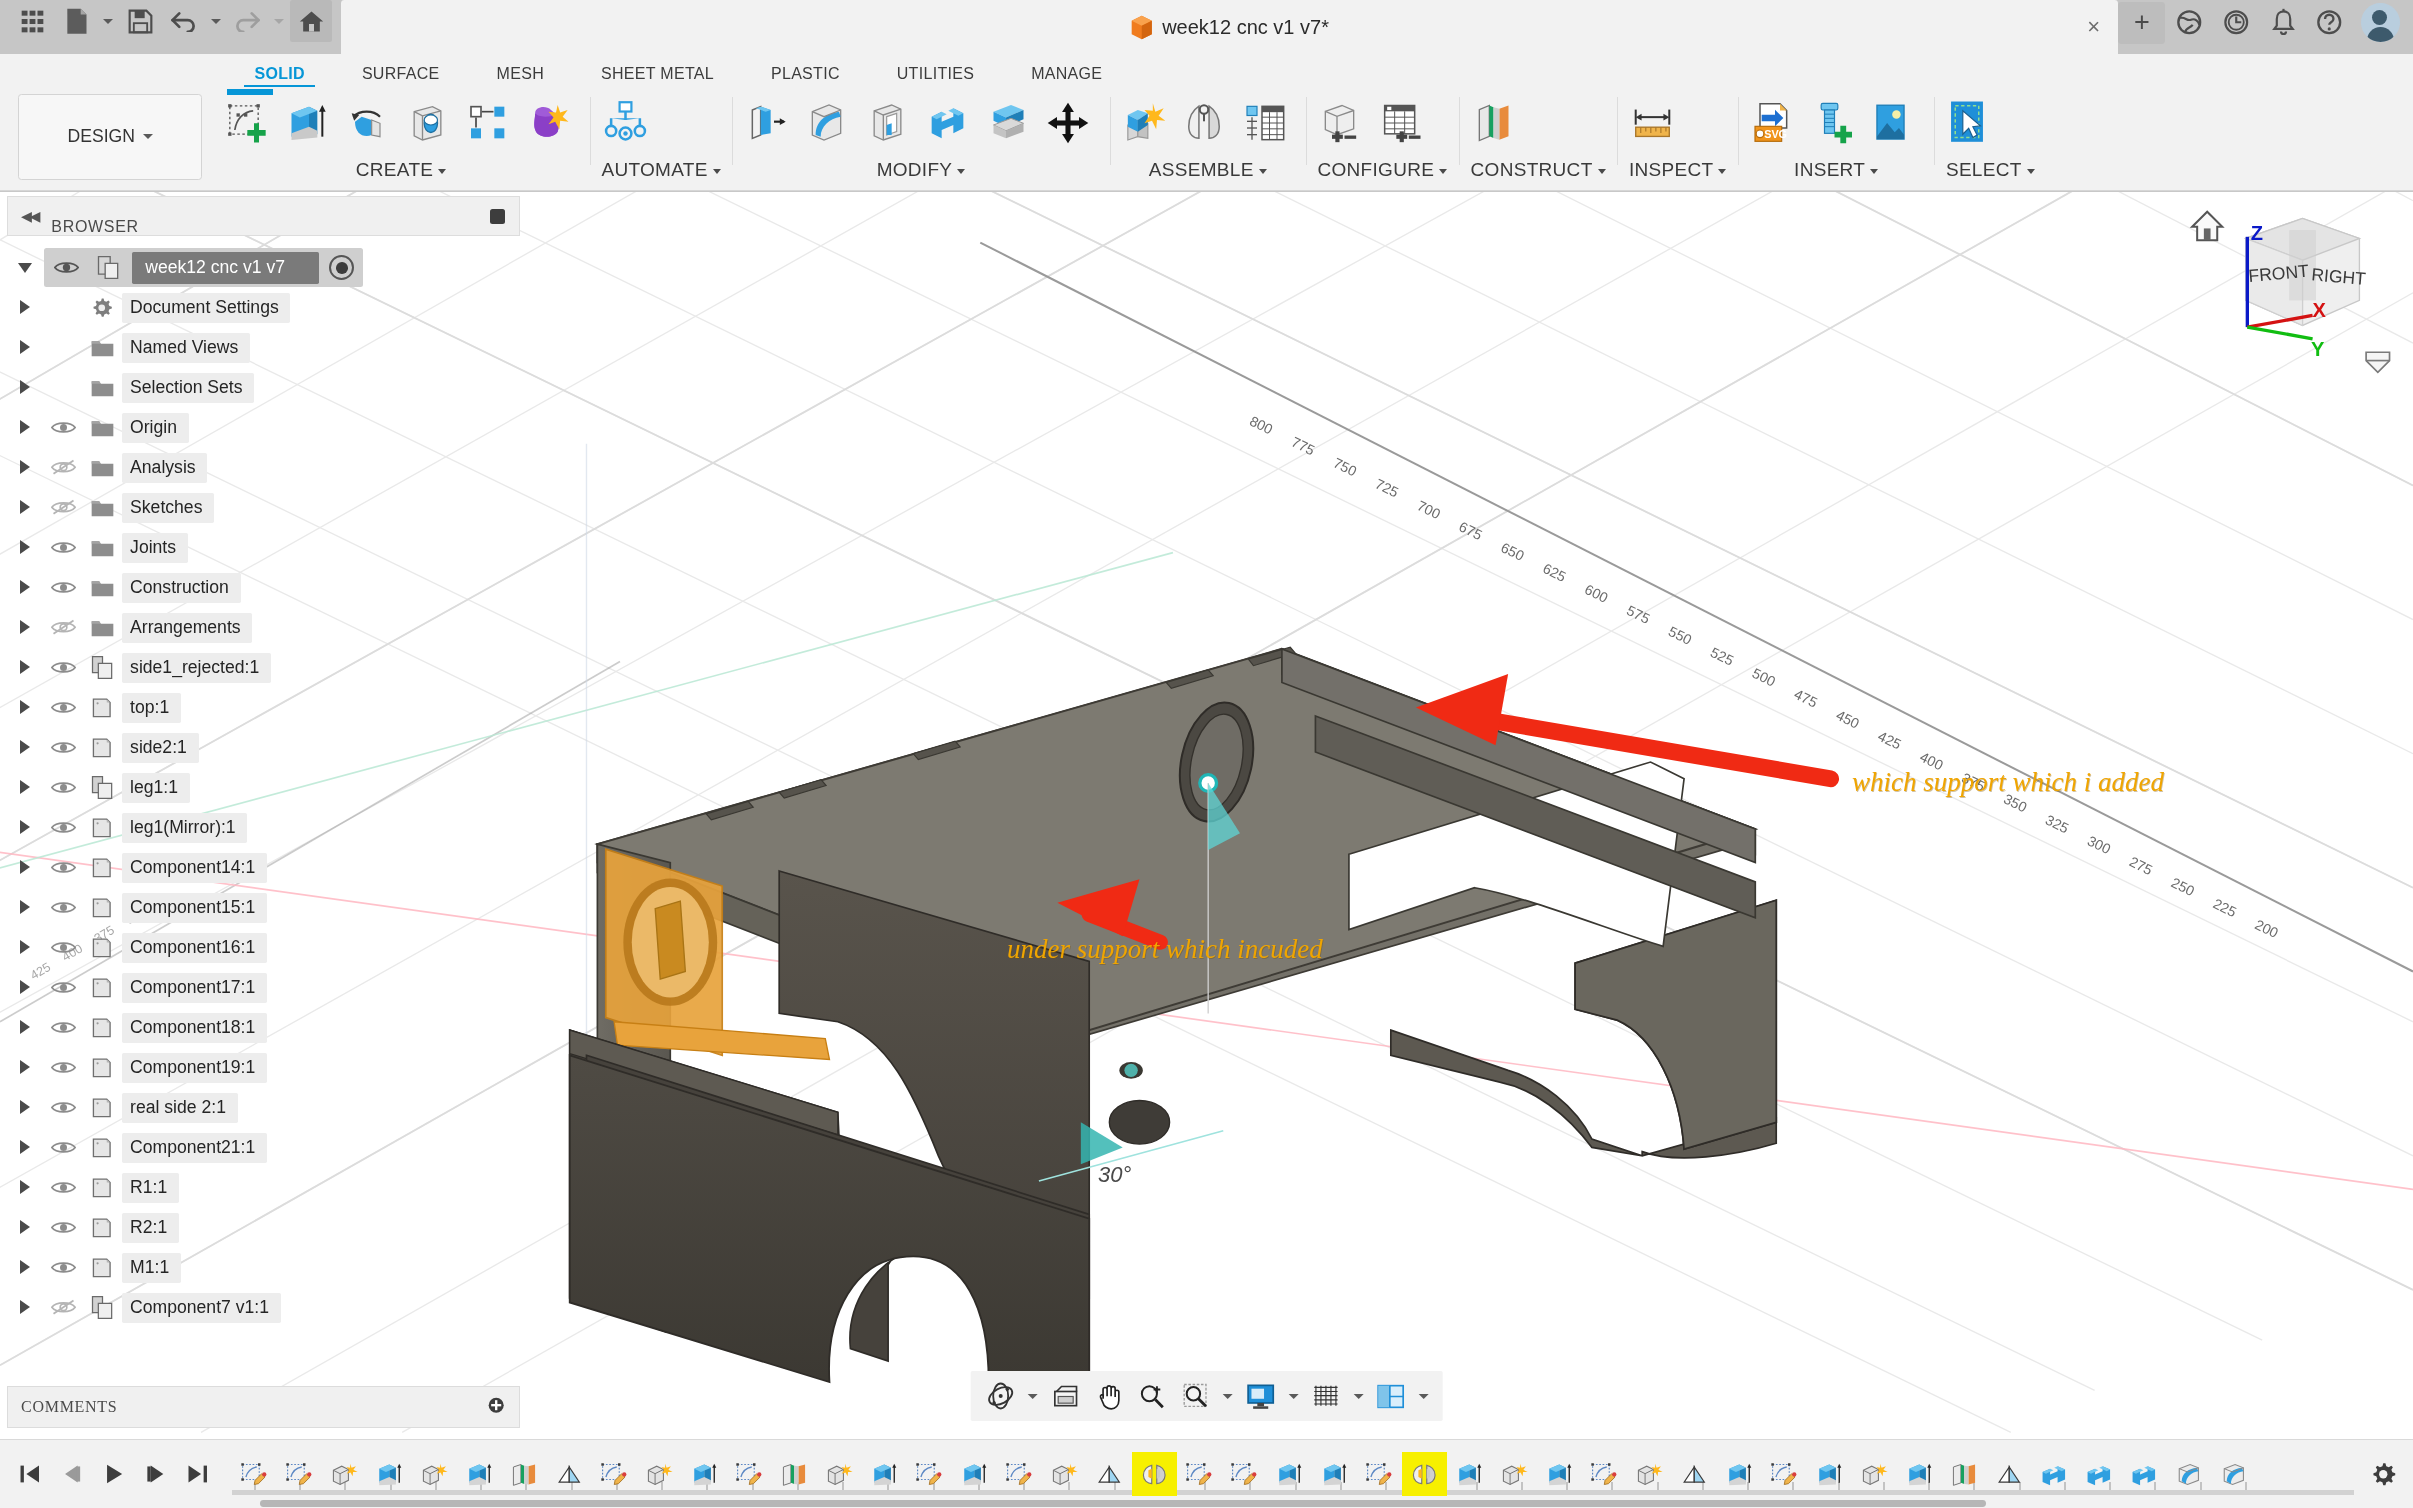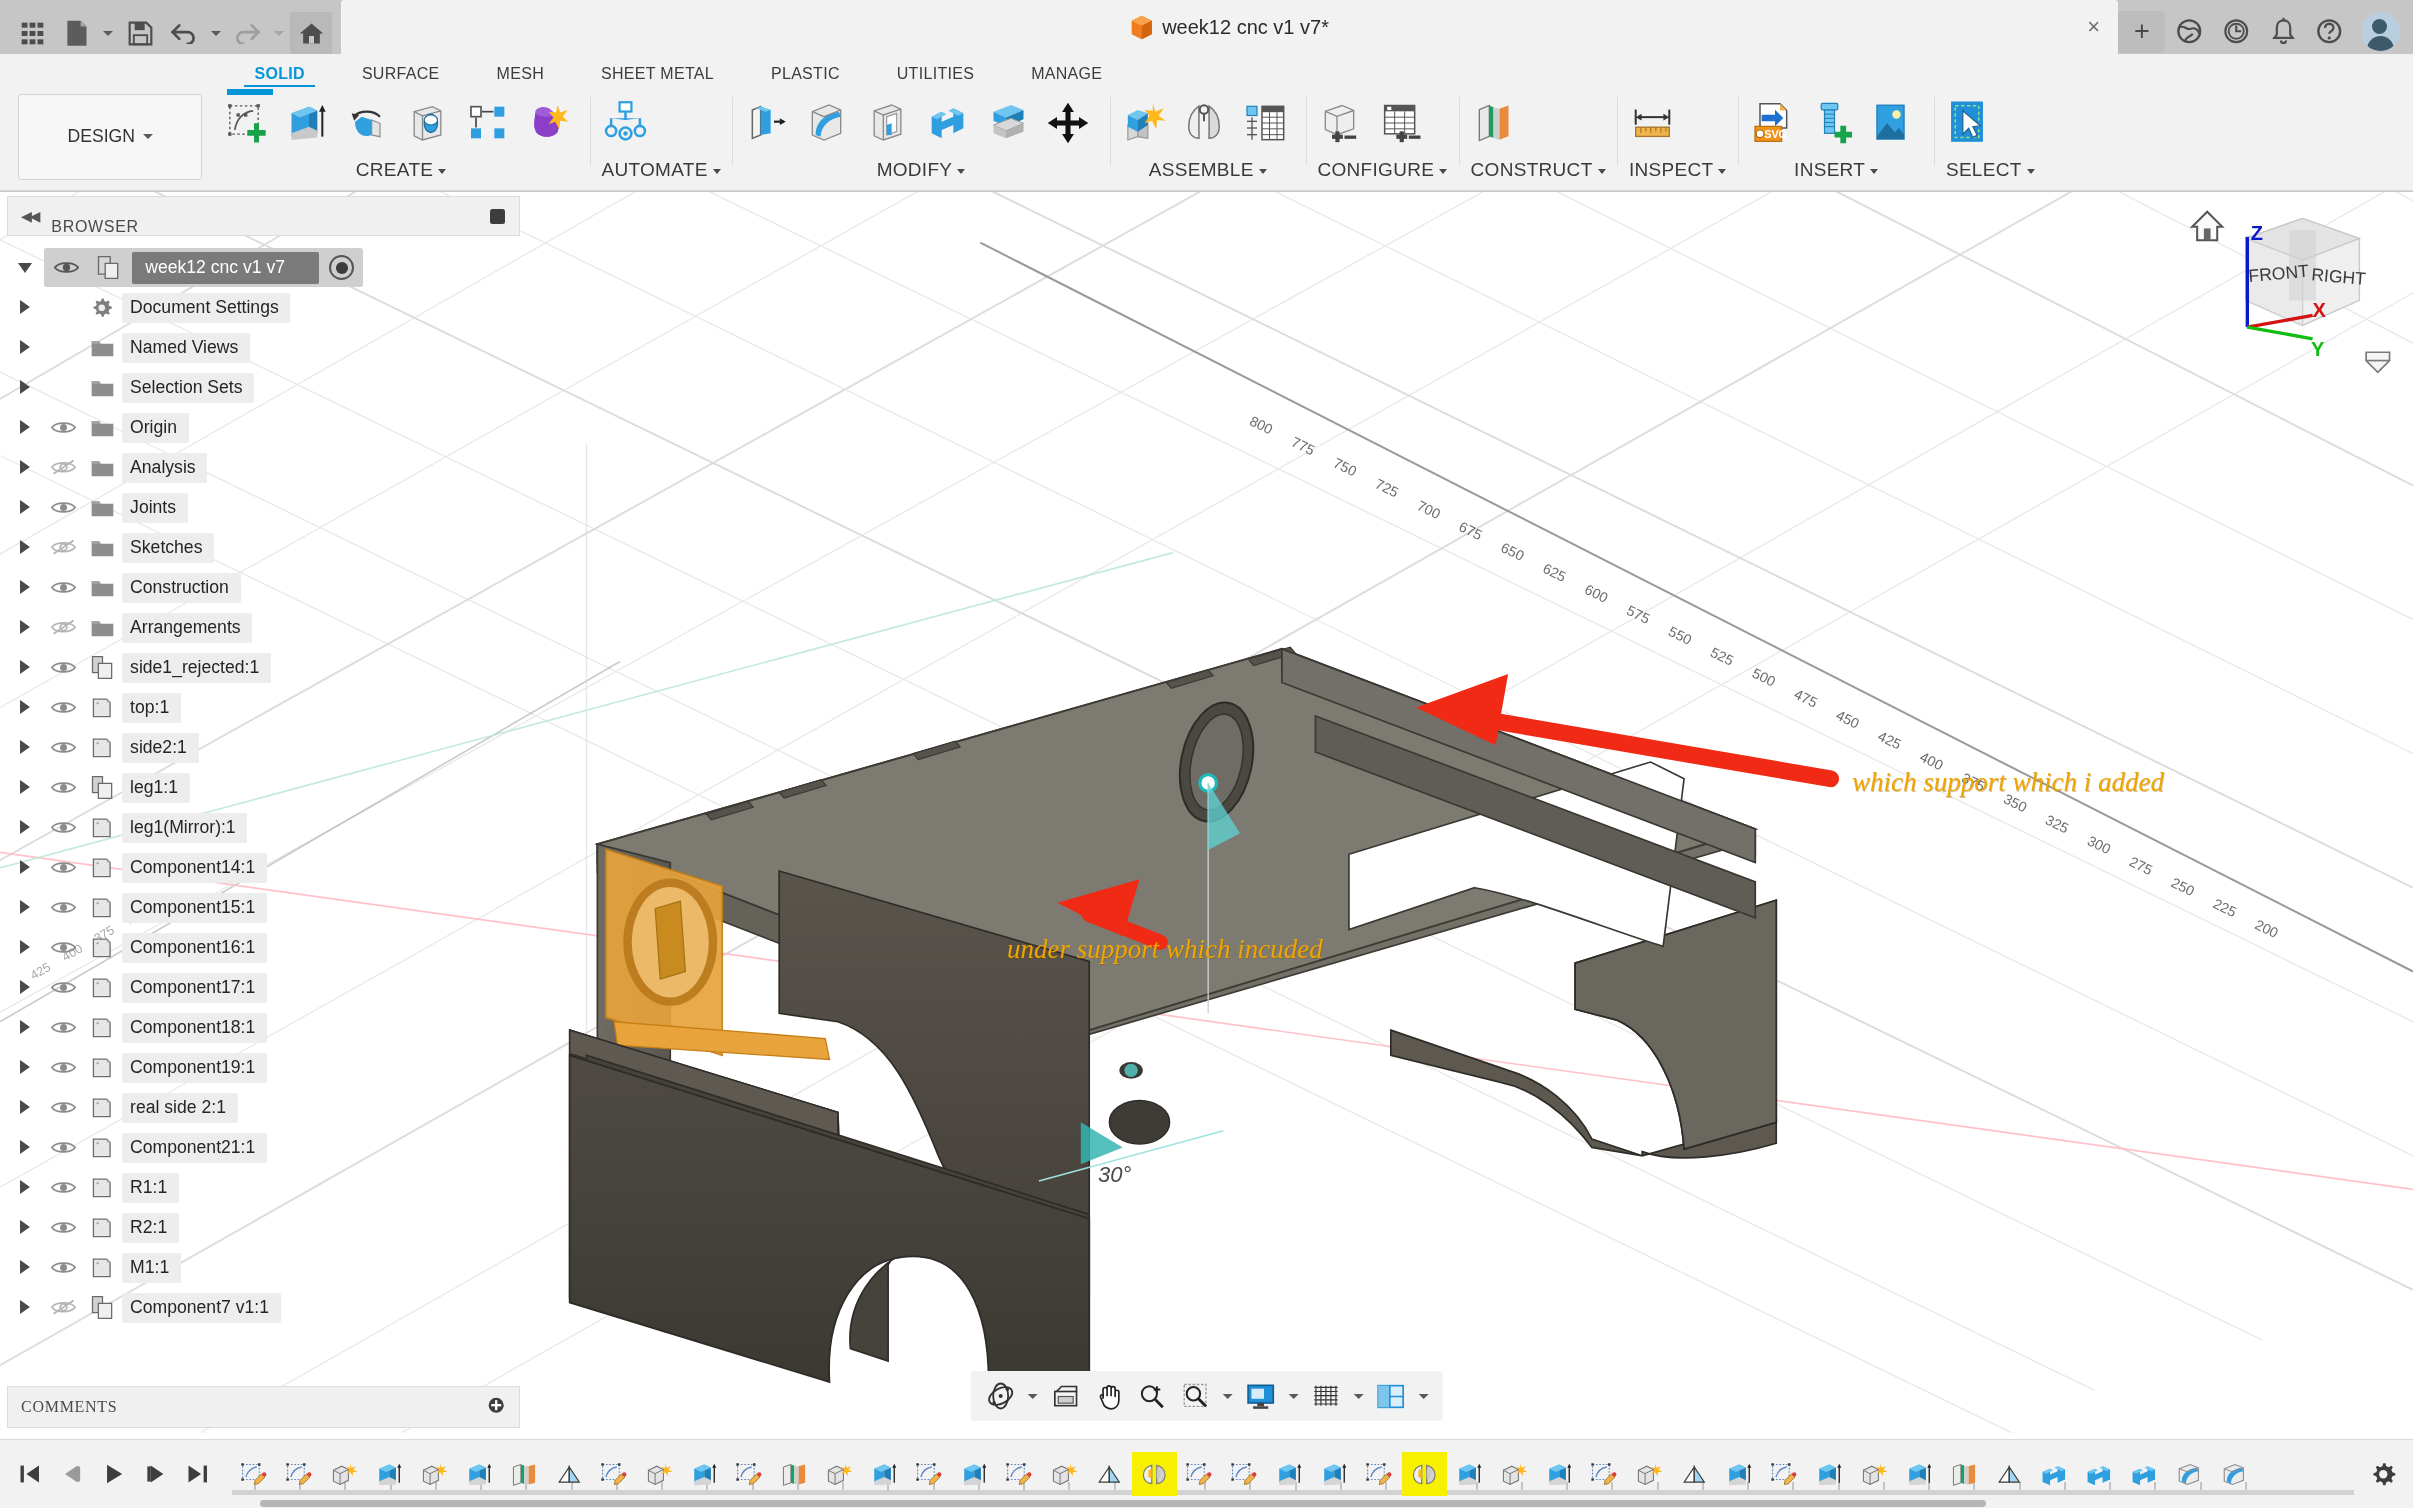--- a/index.html
+++ b/index.html
@@ -6,21 +6,21 @@
   html, body { width: 2413px; height: 1508px; overflow: hidden; }
   body {
     font-family: "Liberation Sans", sans-serif;
     background: #c8c8c8;
     -webkit-font-smoothing: antialiased;
   }
 
   
   .titlebar {
     position: absolute; top: 0; left: 0; width: 2413px; height: 54px;
-    background: #c6c6c6; display: flex; align-items: flex-end;
+    background: #c6c6c6; display: flex; align-items: flex-start;
   }
   .tb-left { display: flex; align-items: center; padding-left: 11.7px; gap: 1.7px; }
   .tb-btn {
     width: 42px; height: 42px; display: flex; align-items: center; justify-content: center;
     border-radius: 2.5px; cursor: pointer;
   }
   .tb-btn.active { background: #b9b9b9; }
   .tb-caret { width: 18.4px; height: 42px; display: flex; align-items: center; justify-content: center; cursor: pointer; }
   .caret-dn { width: 0; height: 0; border-left: 5px solid transparent; border-right: 5px solid transparent; border-top: 5.9px solid #5a5a5a; }
   .caret-dn.dim { border-top-color: #a6a6a6; }
@@ -1005,51 +1005,51 @@
             <path d="M2,5 L11,5 L13,8 L2,8 Z" fill="#a4a4a4"></path>
           </svg>
         </span>
         <span class="tlabel">Analysis</span>
       </div>
       <div class="trow">
         <span class="twist">
           <span class="tri-o"></span>
         </span>
         <span class="teye">
-          <svg width="25" height="17" viewBox="0 0 30 20">
-            <path d="M1,10 C6,3 24,3 29,10 C24,17 6,17 1,10 Z" fill="none" stroke="#8c8c8c" stroke-width="2"></path>
-            <circle cx="15" cy="10" r="4.2" fill="#8c8c8c"></circle>
-          </svg>
-        </span>
-        <span class="ticon">
-          <svg width="25" height="22" viewBox="0 0 30 26">
-            <path d="M2,5 L11,5 L13,8 L28,8 L28,23 L2,23 Z" fill="#8d8d8d"></path>
-            <path d="M2,5 L11,5 L13,8 L2,8 Z" fill="#a4a4a4"></path>
-          </svg>
-        </span>
-        <span class="tlabel">Joints</span>
-      </div>
-      <div class="trow">
-        <span class="twist">
-          <span class="tri-o"></span>
-        </span>
-        <span class="teye">
           <svg width="25" height="18.4" viewBox="0 0 30 22">
             <path d="M1,11 C6,4 24,4 29,11 C24,18 6,18 1,11 Z" fill="none" stroke="#b4b4b4" stroke-width="2"></path>
             <circle cx="15" cy="11" r="4" fill="none" stroke="#b4b4b4" stroke-width="2"></circle>
             <line x1="3" y1="19" x2="27" y2="3" stroke="#b4b4b4" stroke-width="2.2"></line>
           </svg>
         </span>
         <span class="ticon">
           <svg width="25" height="22" viewBox="0 0 30 26">
             <path d="M2,5 L11,5 L13,8 L28,8 L28,23 L2,23 Z" fill="#8d8d8d"></path>
             <path d="M2,5 L11,5 L13,8 L2,8 Z" fill="#a4a4a4"></path>
           </svg>
         </span>
         <span class="tlabel">Sketches</span>
+      </div>
+      <div class="trow">
+        <span class="twist">
+          <span class="tri-o"></span>
+        </span>
+        <span class="teye">
+          <svg width="25" height="17" viewBox="0 0 30 20">
+            <path d="M1,10 C6,3 24,3 29,10 C24,17 6,17 1,10 Z" fill="none" stroke="#8c8c8c" stroke-width="2"></path>
+            <circle cx="15" cy="10" r="4.2" fill="#8c8c8c"></circle>
+          </svg>
+        </span>
+        <span class="ticon">
+          <svg width="25" height="22" viewBox="0 0 30 26">
+            <path d="M2,5 L11,5 L13,8 L28,8 L28,23 L2,23 Z" fill="#8d8d8d"></path>
+            <path d="M2,5 L11,5 L13,8 L2,8 Z" fill="#a4a4a4"></path>
+          </svg>
+        </span>
+        <span class="tlabel">Joints</span>
       </div>
       <div class="trow">
         <span class="twist">
           <span class="tri-o"></span>
         </span>
         <span class="teye">
           <svg width="25" height="17" viewBox="0 0 30 20">
             <path d="M1,10 C6,3 24,3 29,10 C24,17 6,17 1,10 Z" fill="none" stroke="#8c8c8c" stroke-width="2"></path>
             <circle cx="15" cy="10" r="4.2" fill="#8c8c8c"></circle>
           </svg>

